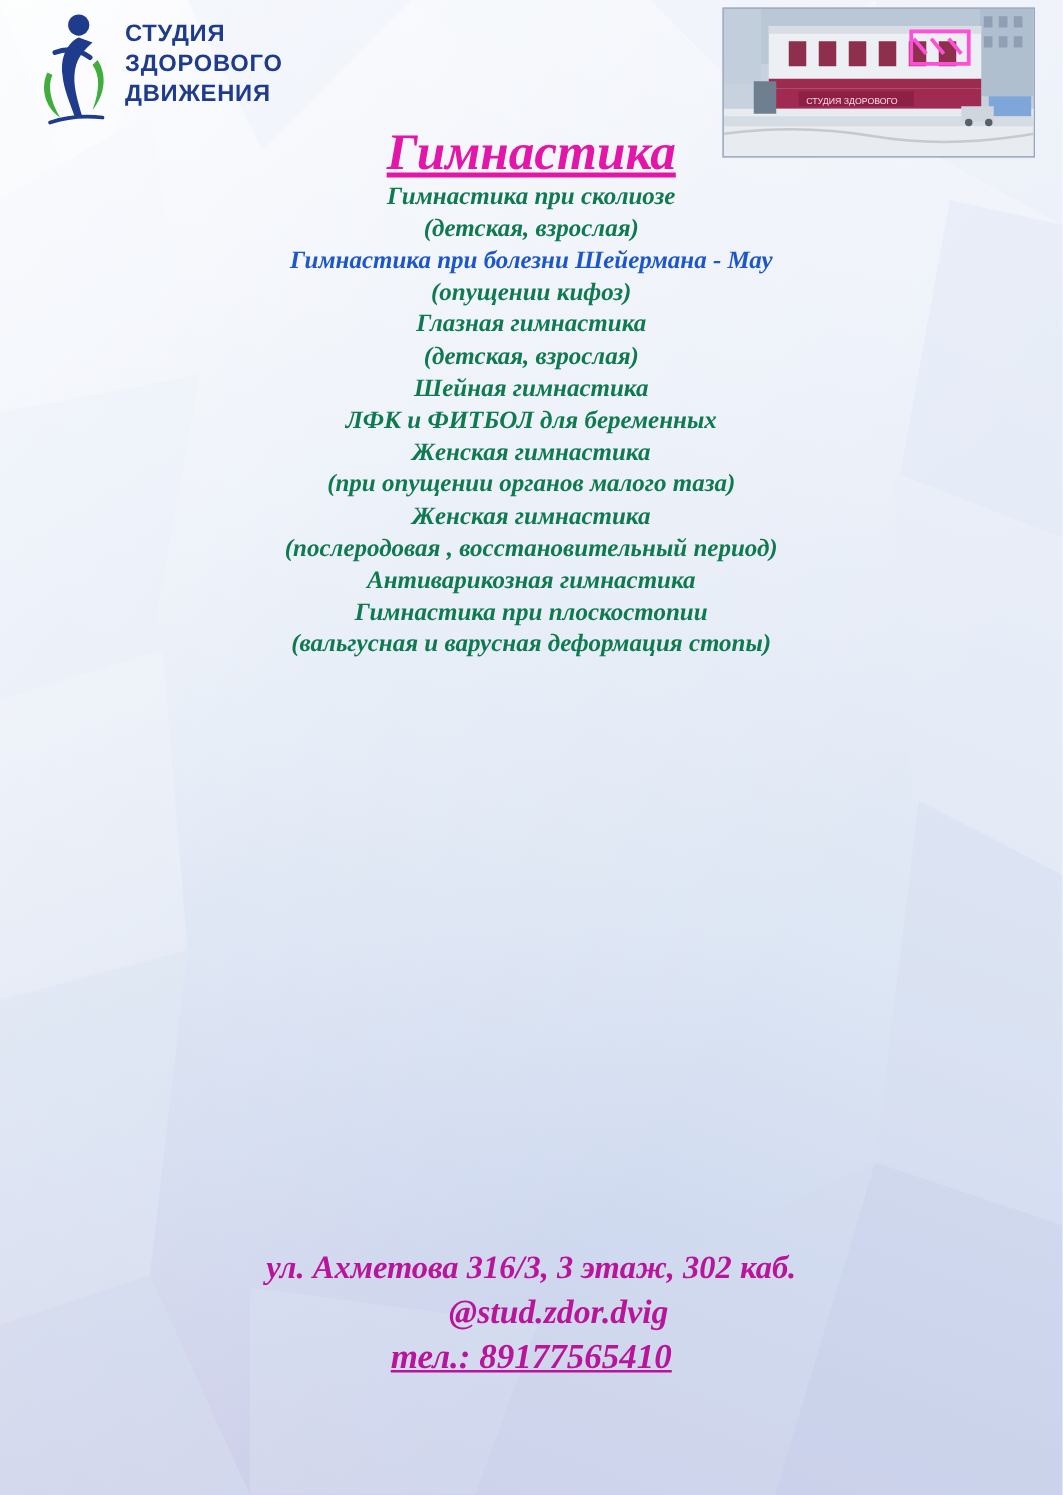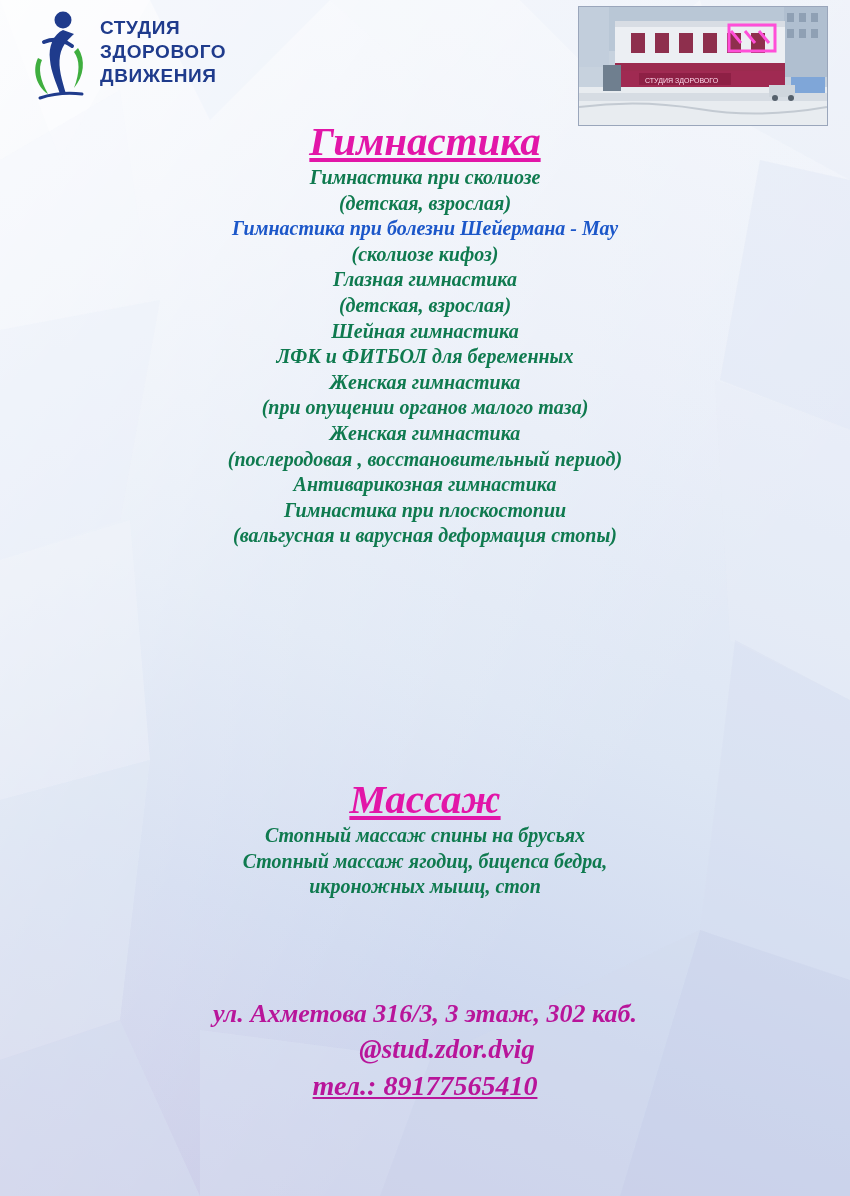--- a/index.html
+++ b/index.html
@@ -96,21 +96,21 @@
     font-family: "Liberation Serif", serif;
     font-style: italic;
     font-weight: bold;
     font-size: 20px;
     line-height: 1.28;
     color: #0f7a4f;
     white-space: nowrap;
   }
   .line.blue { color: #1c57c9; }
 
-  .gym-block { position: absolute; left: 0; right: 0; top: 120px; }
+  .gym-block { position: absolute; left: 0; right: 0; top: 100px; }
   .gym-block .title { margin-bottom: 2px; }
 
   .massage-block { position: absolute; left: 0; right: 0; top: 778px; }
   .massage-block .title { margin-bottom: 2px; }
 
   .contacts {
     position: absolute;
     left: 0; right: 0;
     top: 997px;
     text-align: center;
@@ -208,40 +208,34 @@
         <circle cx="212" cy="91" r="3" fill="#55606b"></circle>
         <path d="M0 100 q60 -8 120 2 q60 10 128 -2" stroke="#c3cad2" stroke-width="2" fill="none"></path>
       </svg>
     </div>
 
     <div class="gym-block">
       <div class="title">Гимнастика</div>
       <div class="line">Гимнастика при сколиозе</div>
       <div class="line">(детская, взрослая)</div>
       <div class="line blue">Гимнастика при болезни Шейермана - Мау</div>
-      <div class="line">(сколиозе кифоз)</div>
+      <div class="line">(опущении кифоз)</div>
       <div class="line">Глазная гимнастика</div>
       <div class="line">(детская, взрослая)</div>
       <div class="line">Шейная гимнастика</div>
       <div class="line">ЛФК и ФИТБОЛ для беременных</div>
       <div class="line">Женская гимнастика</div>
       <div class="line">(при опущении органов малого таза)</div>
       <div class="line">Женская гимнастика</div>
       <div class="line">(послеродовая , восстановительный период)</div>
       <div class="line">Антиварикозная гимнастика</div>
       <div class="line">Гимнастика при плоскостопии</div>
       <div class="line">(вальгусная и  варусная деформация стопы)</div>
     </div>
 
-    <div class="massage-block">
-      <div class="title massage">Массаж</div>
-      <div class="line">Стопный массаж спины на брусьях</div>
-      <div class="line">Стопный массаж ягодиц, бицепса бедра,</div>
-      <div class="line">икроножных мышц, стоп</div>
-    </div>
 
     <div class="contacts">
       <div class="contact-line">ул. Ахметова 316/3, 3 этаж, 302 каб.</div>
       <div class="contact-line handle">@stud.zdor.dvig</div>
       <div class="contact-line phone">тел.: 89177565410</div>
     </div>
 
   </div>
 </div>
 

